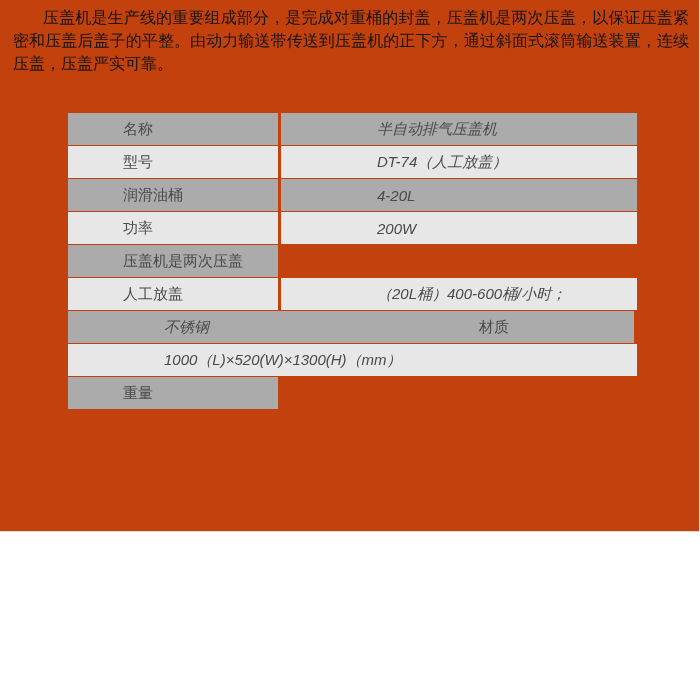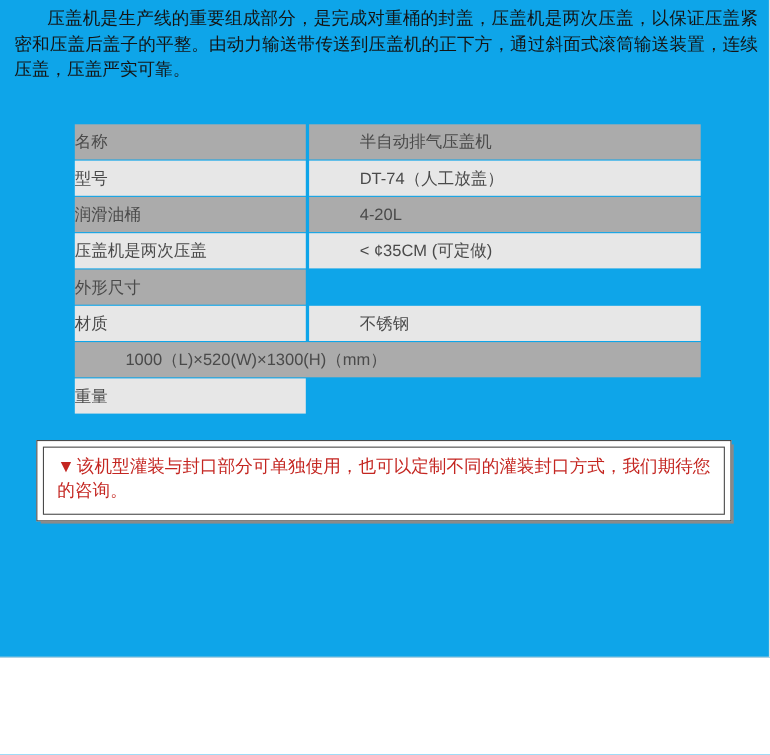--- a/index.html
+++ b/index.html
@@ -1,38 +1,38 @@
 <!DOCTYPE html>
 <html><head>
 <meta charset="utf-8">
 <style>
   html,body { margin:0; padding:0; background:#ffffff; }
   body { font-family:"Liberation Sans","DejaVu Sans",sans-serif; }
   .page {
-    position:relative; width:700px; height:598px; box-sizing:border-box;
-    background:#0ea5e9; overflow:hidden;
+    position:relative; width:700px; height:532px; box-sizing:border-box;
+    background:#c2410c; overflow:hidden;
     border-right:1px solid #e3e3e3; border-bottom:1px solid #d9d9d9;
   }
   .para {
     margin:0 10px 0 13px; padding-top:0;
     color:#141414; font-size:16px; line-height:23px;
     text-indent:30px; text-align:justify;
   }
   .para.intro { padding-top:6px; }
   .para.usage { margin-top:42px; }
 
   
   .spec-table { margin:38px 0 0 68px; width:569px; }
   .spec-row { display:flex; height:32px; margin-bottom:1px; }
   .spec-cell {
     display:flex; align-items:center; box-sizing:border-box;
     font-size:15px; color:#4a4a4a;
   }
-  .spec-cell.label { width:210px; margin-right:3px; }
-  .spec-cell.value { flex:1; padding-left:46px; }
+  .spec-cell.label { width:210px; padding-left:55px; margin-right:3px; }
+  .spec-cell.value { flex:1; padding-left:96px;font-style:italic; }
   .spec-row:nth-child(odd)  .spec-cell { background:#ababab; }
   .spec-row:nth-child(even) .spec-cell { background:#e7e7e7; }
 
   
   .notice-outer {
     margin:24px 0 0 33px; width:632px; box-sizing:border-box;
     border:1px solid #4a4a4a; padding:5px; background:#ffffff;
     box-shadow:3px 3px 0 -1px #8a8a8a;
   }
   .notice-inner {
@@ -55,38 +55,37 @@
     </div>
     <div class="spec-row">
       <div class="spec-cell label">型号</div>
       <div class="spec-cell value">DT-74（人工放盖）</div>
     </div>
     <div class="spec-row">
       <div class="spec-cell label">润滑油桶</div>
       <div class="spec-cell value">4-20L</div>
     </div>
     <div class="spec-row">
-      <div class="spec-cell label">压盖机是两次压盖</div>
-      <div class="spec-cell value">&lt; ¢35CM (可定做)</div>
+      <div class="spec-cell label">功率</div>
+      <div class="spec-cell value">200W</div>
     </div>
     <div class="spec-row">
-      <div class="spec-cell label">外形尺寸</div>
+      <div class="spec-cell label">压盖机是两次压盖</div>
     </div>
     <div class="spec-row">
+      <div class="spec-cell label">人工放盖</div>
+      <div class="spec-cell value">（20L桶）400-600桶/小时；</div>
+    </div>
+    <div class="spec-row">
+      <div class="spec-cell value">不锈钢</div>
       <div class="spec-cell label">材质</div>
-      <div class="spec-cell value">不锈钢</div>
     </div>
     <div class="spec-row">
       <div class="spec-cell value">1000（L)×520(W)×1300(H)（mm）</div>
     </div>
     <div class="spec-row">
       <div class="spec-cell label">重量</div>
     </div>
   </div>
 
 
-  <div class="notice-outer">
-    <div class="notice-inner">
-      <span class="tri">▼</span><span>该机型灌装与封口部分可单独使用，也可以定制不同的灌装封口方式，我们期待您的咨询。</span>
-    </div>
-  </div>
 
 </div>
 
 </body></html>

